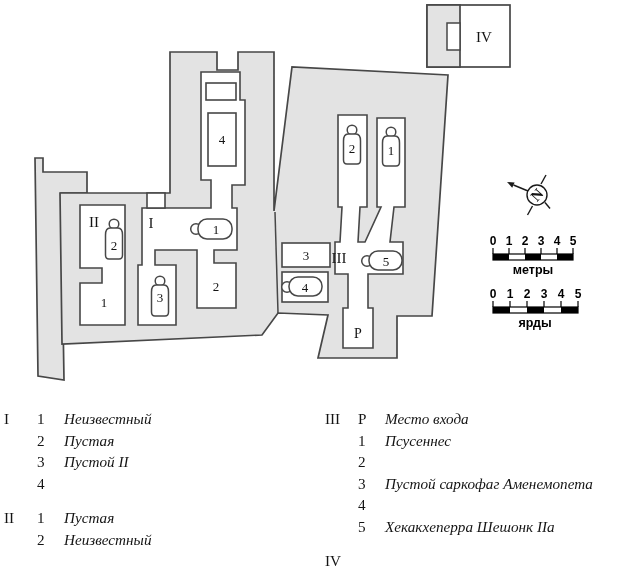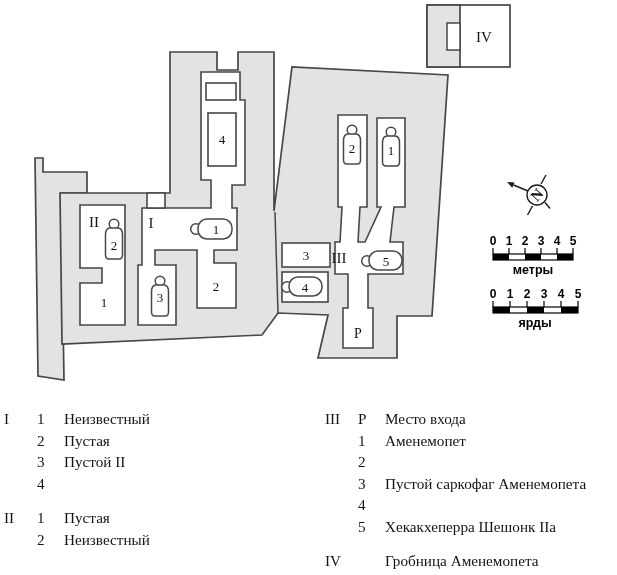--- a/index.html
+++ b/index.html
@@ -9,21 +9,21 @@
   svg .scale-word{font-family:"Liberation Sans",sans-serif;font-weight:700;font-size:12.5px;fill:#000;}
   svg .room-num{font-size:13px;}
   svg .roman{font-size:15px;}
   .legend-col{position:absolute;font-size:15.2px;}
   .legend-left{left:4px;top:408px;width:318px;}
   .legend-right{left:325px;top:408px;width:292px;}
   .lrow{display:flex;line-height:21.5px;}
   .lrow.gap{margin-top:13px;}
   .lsec{width:33px;flex:0 0 auto;}
   .lnum{width:27px;flex:0 0 auto;}
-  .lname{flex:1 1 auto;}
+  .lname{flex:1 1 auto;font-style:italic;}
 </style>
 </head>
 <body>
 
 <svg width="617" height="575" viewBox="0 0 617 575" style="position:absolute;left:0;top:0;">
   <g fill="#e3e3e3" stroke="#474747" stroke-width="1.7" stroke-linejoin="miter">
 
     <polygon points="35,158 43,158 43,172 87,172 87,193 61,193 64,380 38,376"></polygon>
 
     <path d="M170,52 H217 V70 H238 V52 H274 V211 L292,67 L448,75 L432,316 H397 V358 H318 L328,315 L278,313 L262,335 L62,344 L60,193 H170 Z"></path>
@@ -203,21 +203,21 @@
 
 <div class="legend-col legend-right">
   <div class="lrow">
     <span class="lsec">III</span>
     <span class="lnum">P</span>
     <span class="lname">Место входа</span>
   </div>
   <div class="lrow">
     <span class="lsec"></span>
     <span class="lnum">1</span>
-    <span class="lname">Аменемопет</span>
+    <span class="lname">Псусеннес</span>
   </div>
   <div class="lrow">
     <span class="lsec"></span>
     <span class="lnum">2</span>
   </div>
   <div class="lrow">
     <span class="lsec"></span>
     <span class="lnum">3</span>
     <span class="lname">Пустой саркофаг Аменемопета</span>
   </div>
@@ -226,15 +226,14 @@
     <span class="lnum">4</span>
   </div>
   <div class="lrow">
     <span class="lsec"></span>
     <span class="lnum">5</span>
     <span class="lname">Хекакхеперра Шешонк IIa</span>
   </div>
   <div class="lrow gap">
     <span class="lsec">IV</span>
     <span class="lnum"></span>
-    <span class="lname">Гробница Аменемопета</span>
   </div>
 </div>
 
 </body></html>

